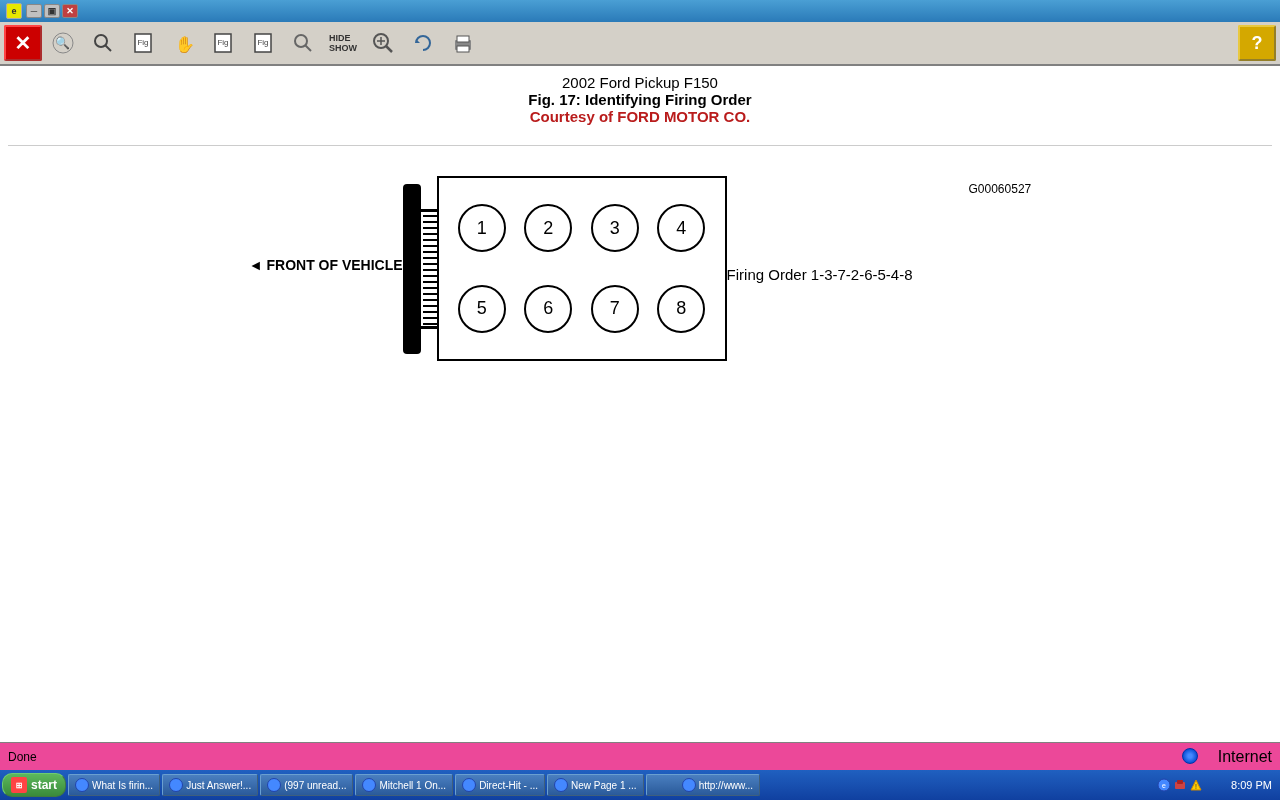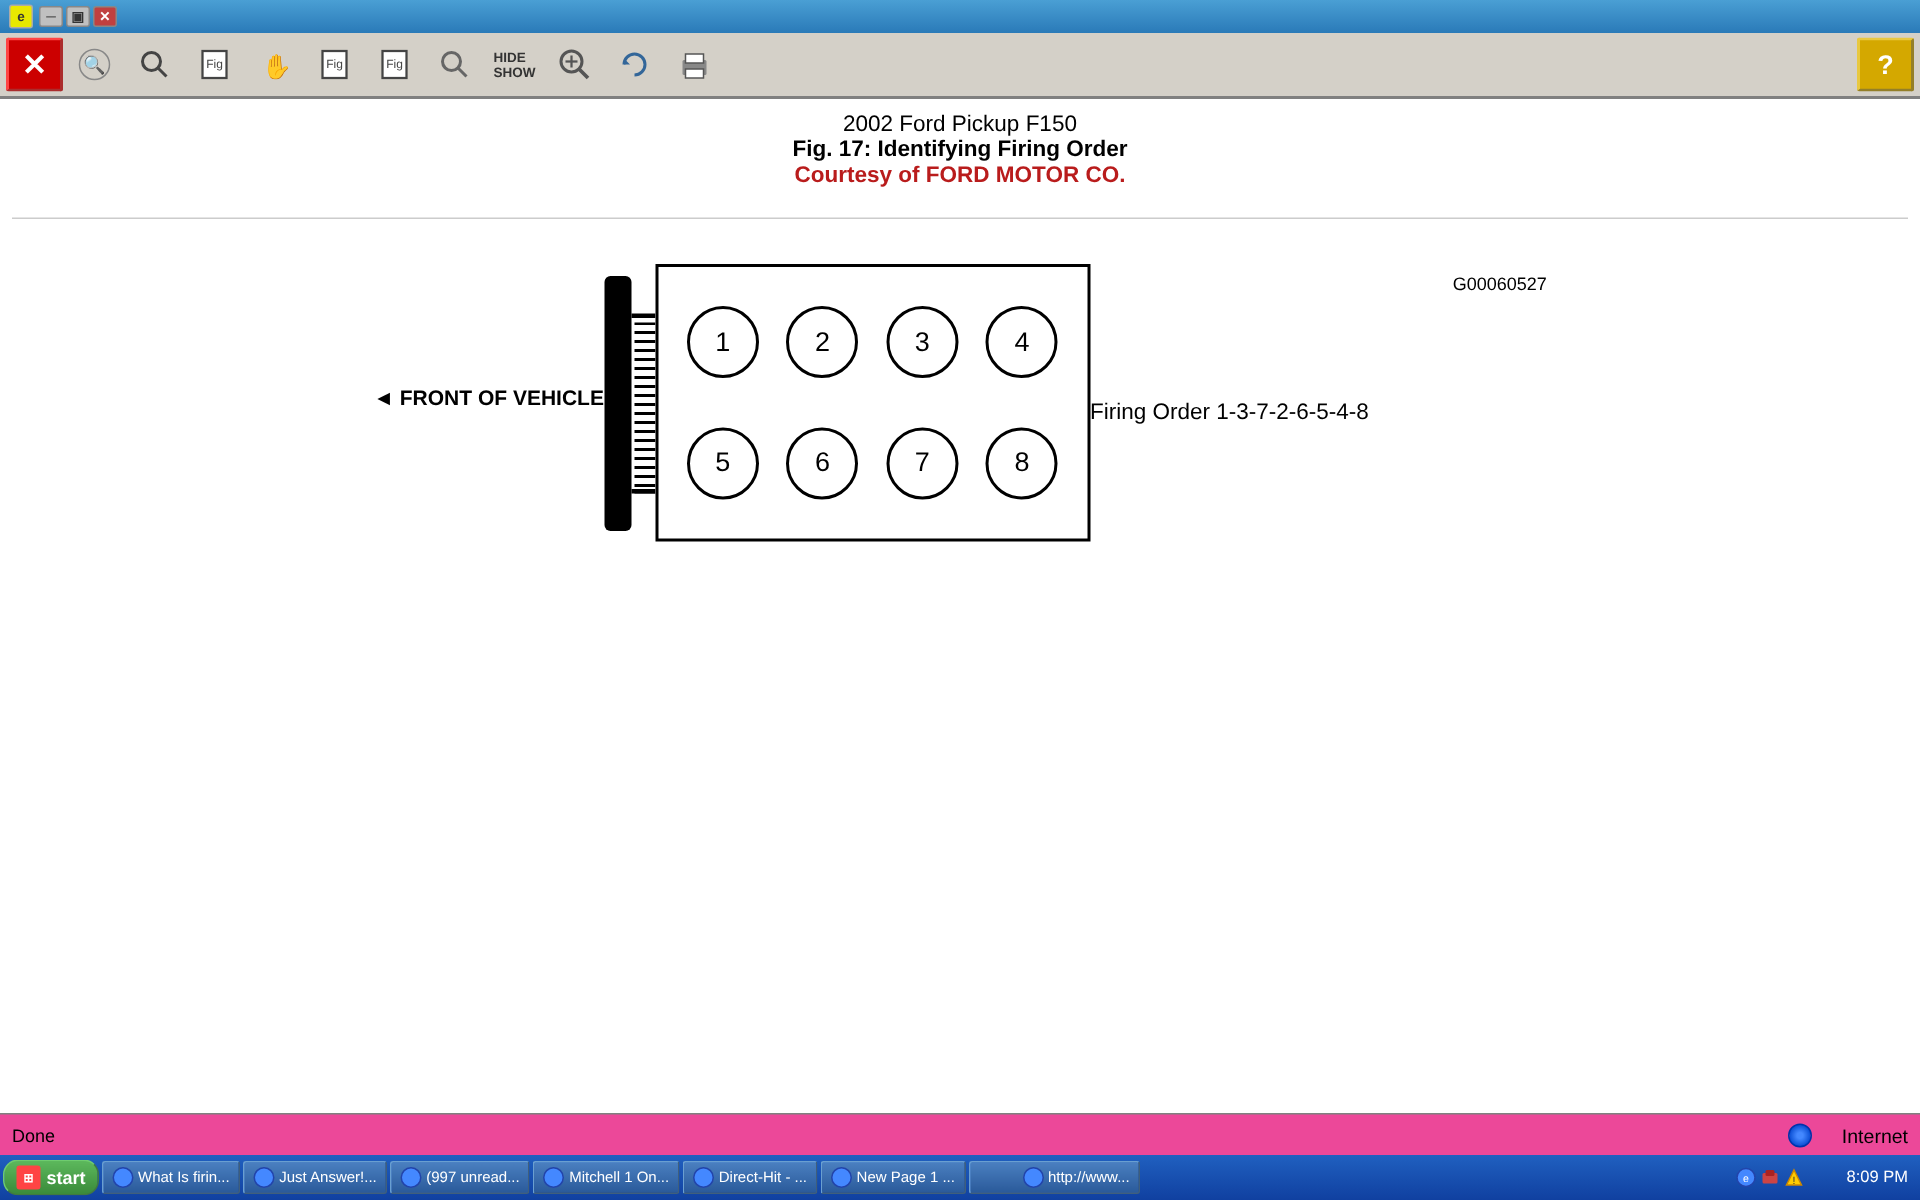--- a/index.html
+++ b/index.html
@@ -253,23 +253,23 @@
       padding: 0 8px;
       font-size: 12px;
     }
     .status-done {
       color: #000;
       font-size: 12px;
     }
     .status-internet {
       margin-left: auto;
       display: flex;
-      align-items: flex-end;
+      align-items: flex-start;
       gap: 20px;
-      font-size: 13px;
+      font-size: 16px;
     }
     .internet-icon {
       width: 16px; height: 16px;
       background: radial-gradient(circle, #4488ff 20%, #0044cc 80%);
       border-radius: 50%;
       border: 1px solid #0033aa;
     }
 
     
     .taskbar {

